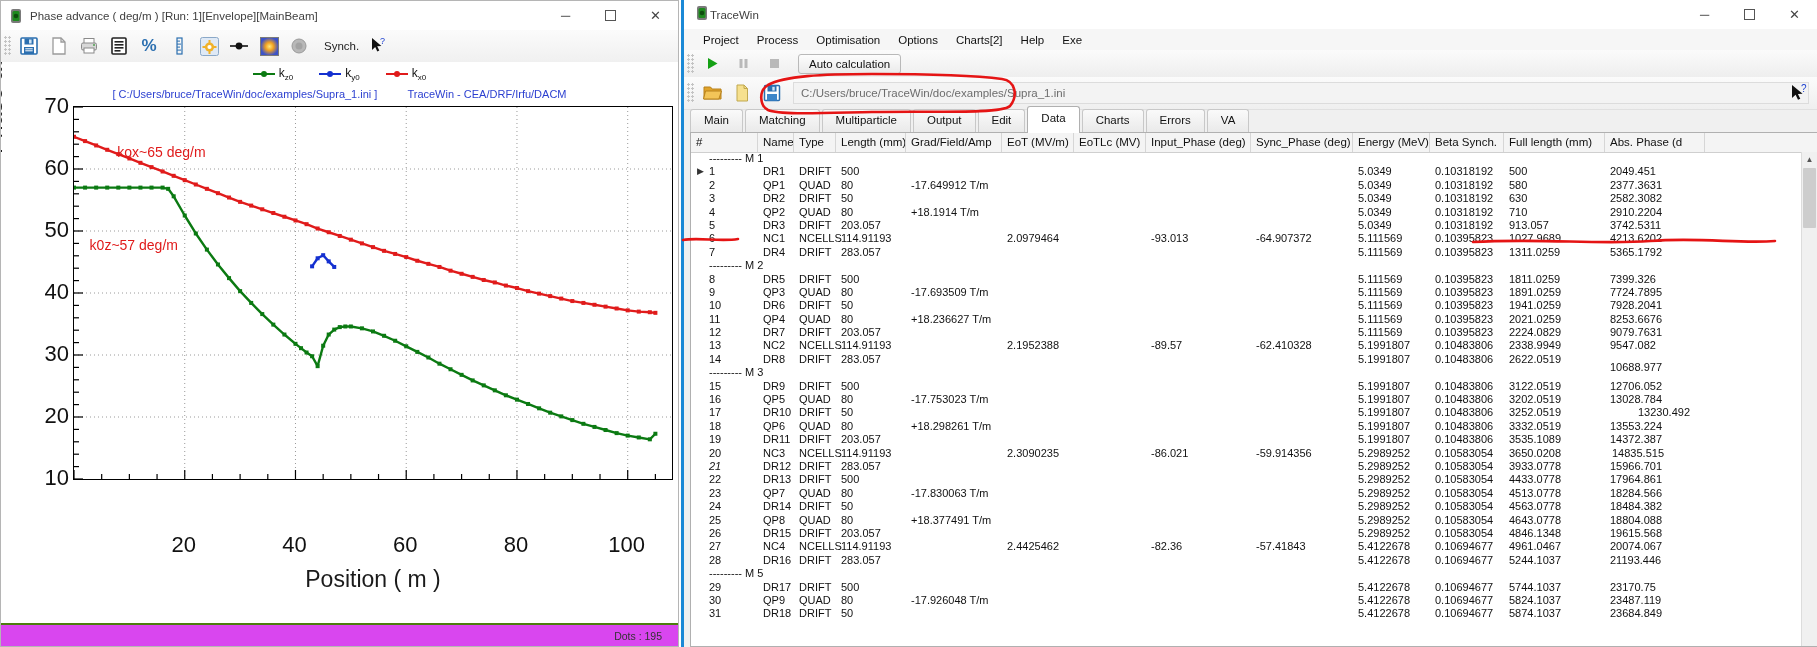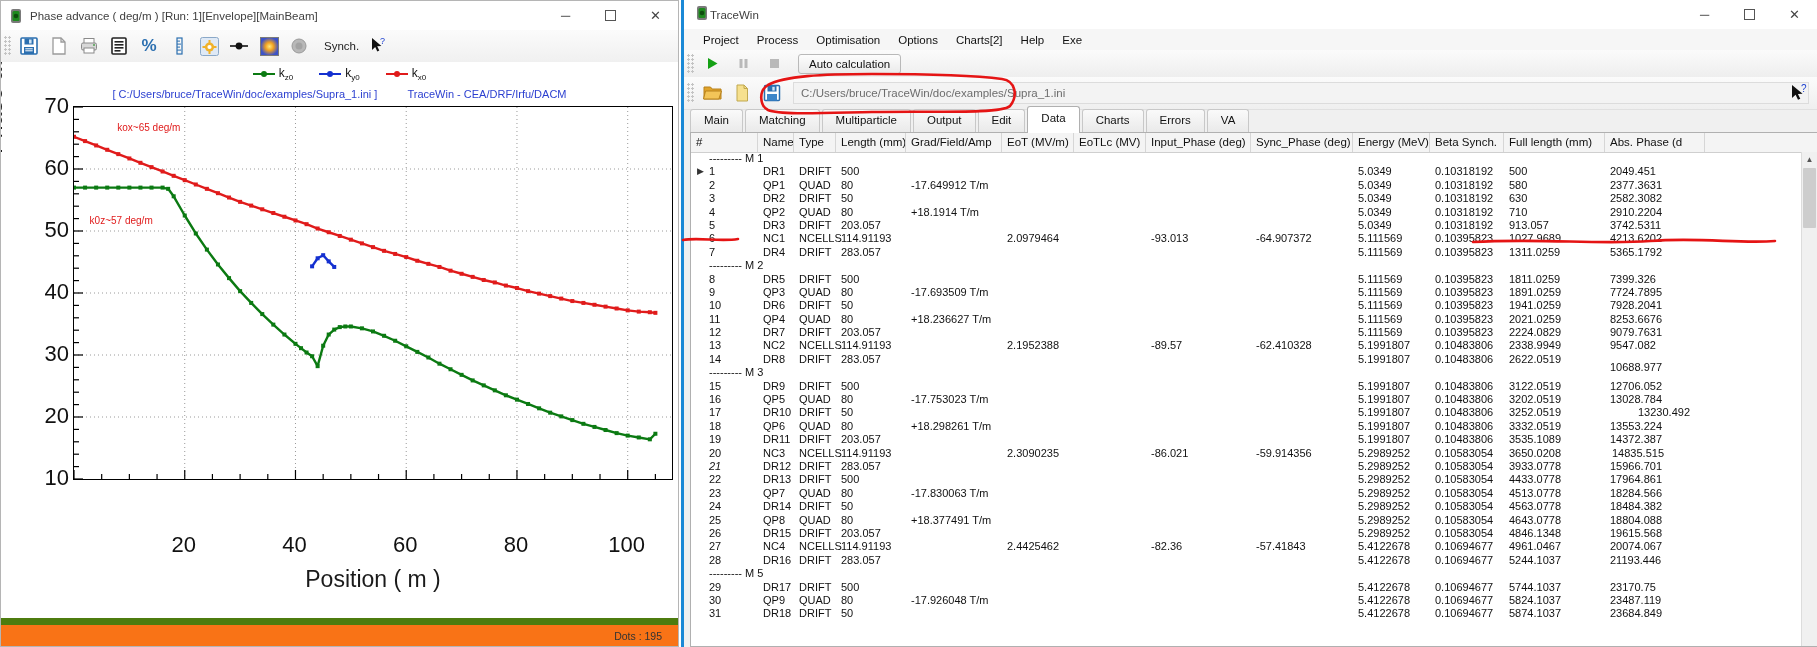--- a/index.html
+++ b/index.html
@@ -45,21 +45,21 @@
     background-image:radial-gradient(circle at 1.5px 1.5px,#c3c3c3 1px,transparent 1.1px);
     background-size:4px 4px;}
   .tb-btn{width:28px;height:26px;display:flex;align-items:center;justify-content:center;
           margin:0 1px;border-radius:2px;}
   .tb-sep-label{font-size:11.5px;color:#222;margin-left:10px;}
 
   
   #chart-body{position:absolute;left:0;top:61px;right:0;bottom:21px;background:#fff;overflow:hidden;}
   #chart-statusbar{
     position:absolute;left:0;right:0;bottom:0;height:21px;
-    background:#f97316;border-top:7px solid #4d7c0f;
+    background:#d946ef;border-top:2px solid #4d7c0f;
     display:flex;align-items:center;justify-content:flex-end;
   }
   #chart-statusbar .st{font-size:10.5px;color:#333;margin-right:16px;}
 
   .legend-row{
     position:absolute;left:0;right:0;top:3px;height:18px;
     display:flex;align-items:center;justify-content:center;gap:26px;
   }
   .legend-item{display:flex;align-items:center;gap:4px;}
   .legend-mark{width:22px;height:10px;position:relative;}
@@ -84,21 +84,21 @@
     font-size:23px;color:#1a1a1a;letter-spacing:.3px;white-space:nowrap;
   }
   #xlabel{
     position:absolute;left:72px;top:504px;width:600px;text-align:center;
     font-size:23px;color:#1a1a1a;
   }
   .ytick-label{position:absolute;right:0;font-size:22px;color:#111;text-align:right;
      transform:translateY(-50%);line-height:1;}
   .xtick-label{position:absolute;top:472px;font-size:22px;color:#111;
      transform:translateX(-50%);line-height:1;}
-  .annot{position:absolute;font-size:10px;color:#e01b1b;white-space:nowrap;}
+  .annot{position:absolute;font-size:14px;color:#e01b1b;white-space:nowrap;margin-top:22px;}
 
   
   #tw-window{
     position:absolute;left:681px;top:0;width:1136px;height:647px;
     background:#f0f0f0;box-sizing:border-box;
     border-left:3px solid #1b89d6;
   }
   #tw-titlebar{
     position:absolute;left:0;top:0;right:0;height:29px;background:#ffffff;
     display:flex;align-items:center;border-bottom:1px solid #ececec;

